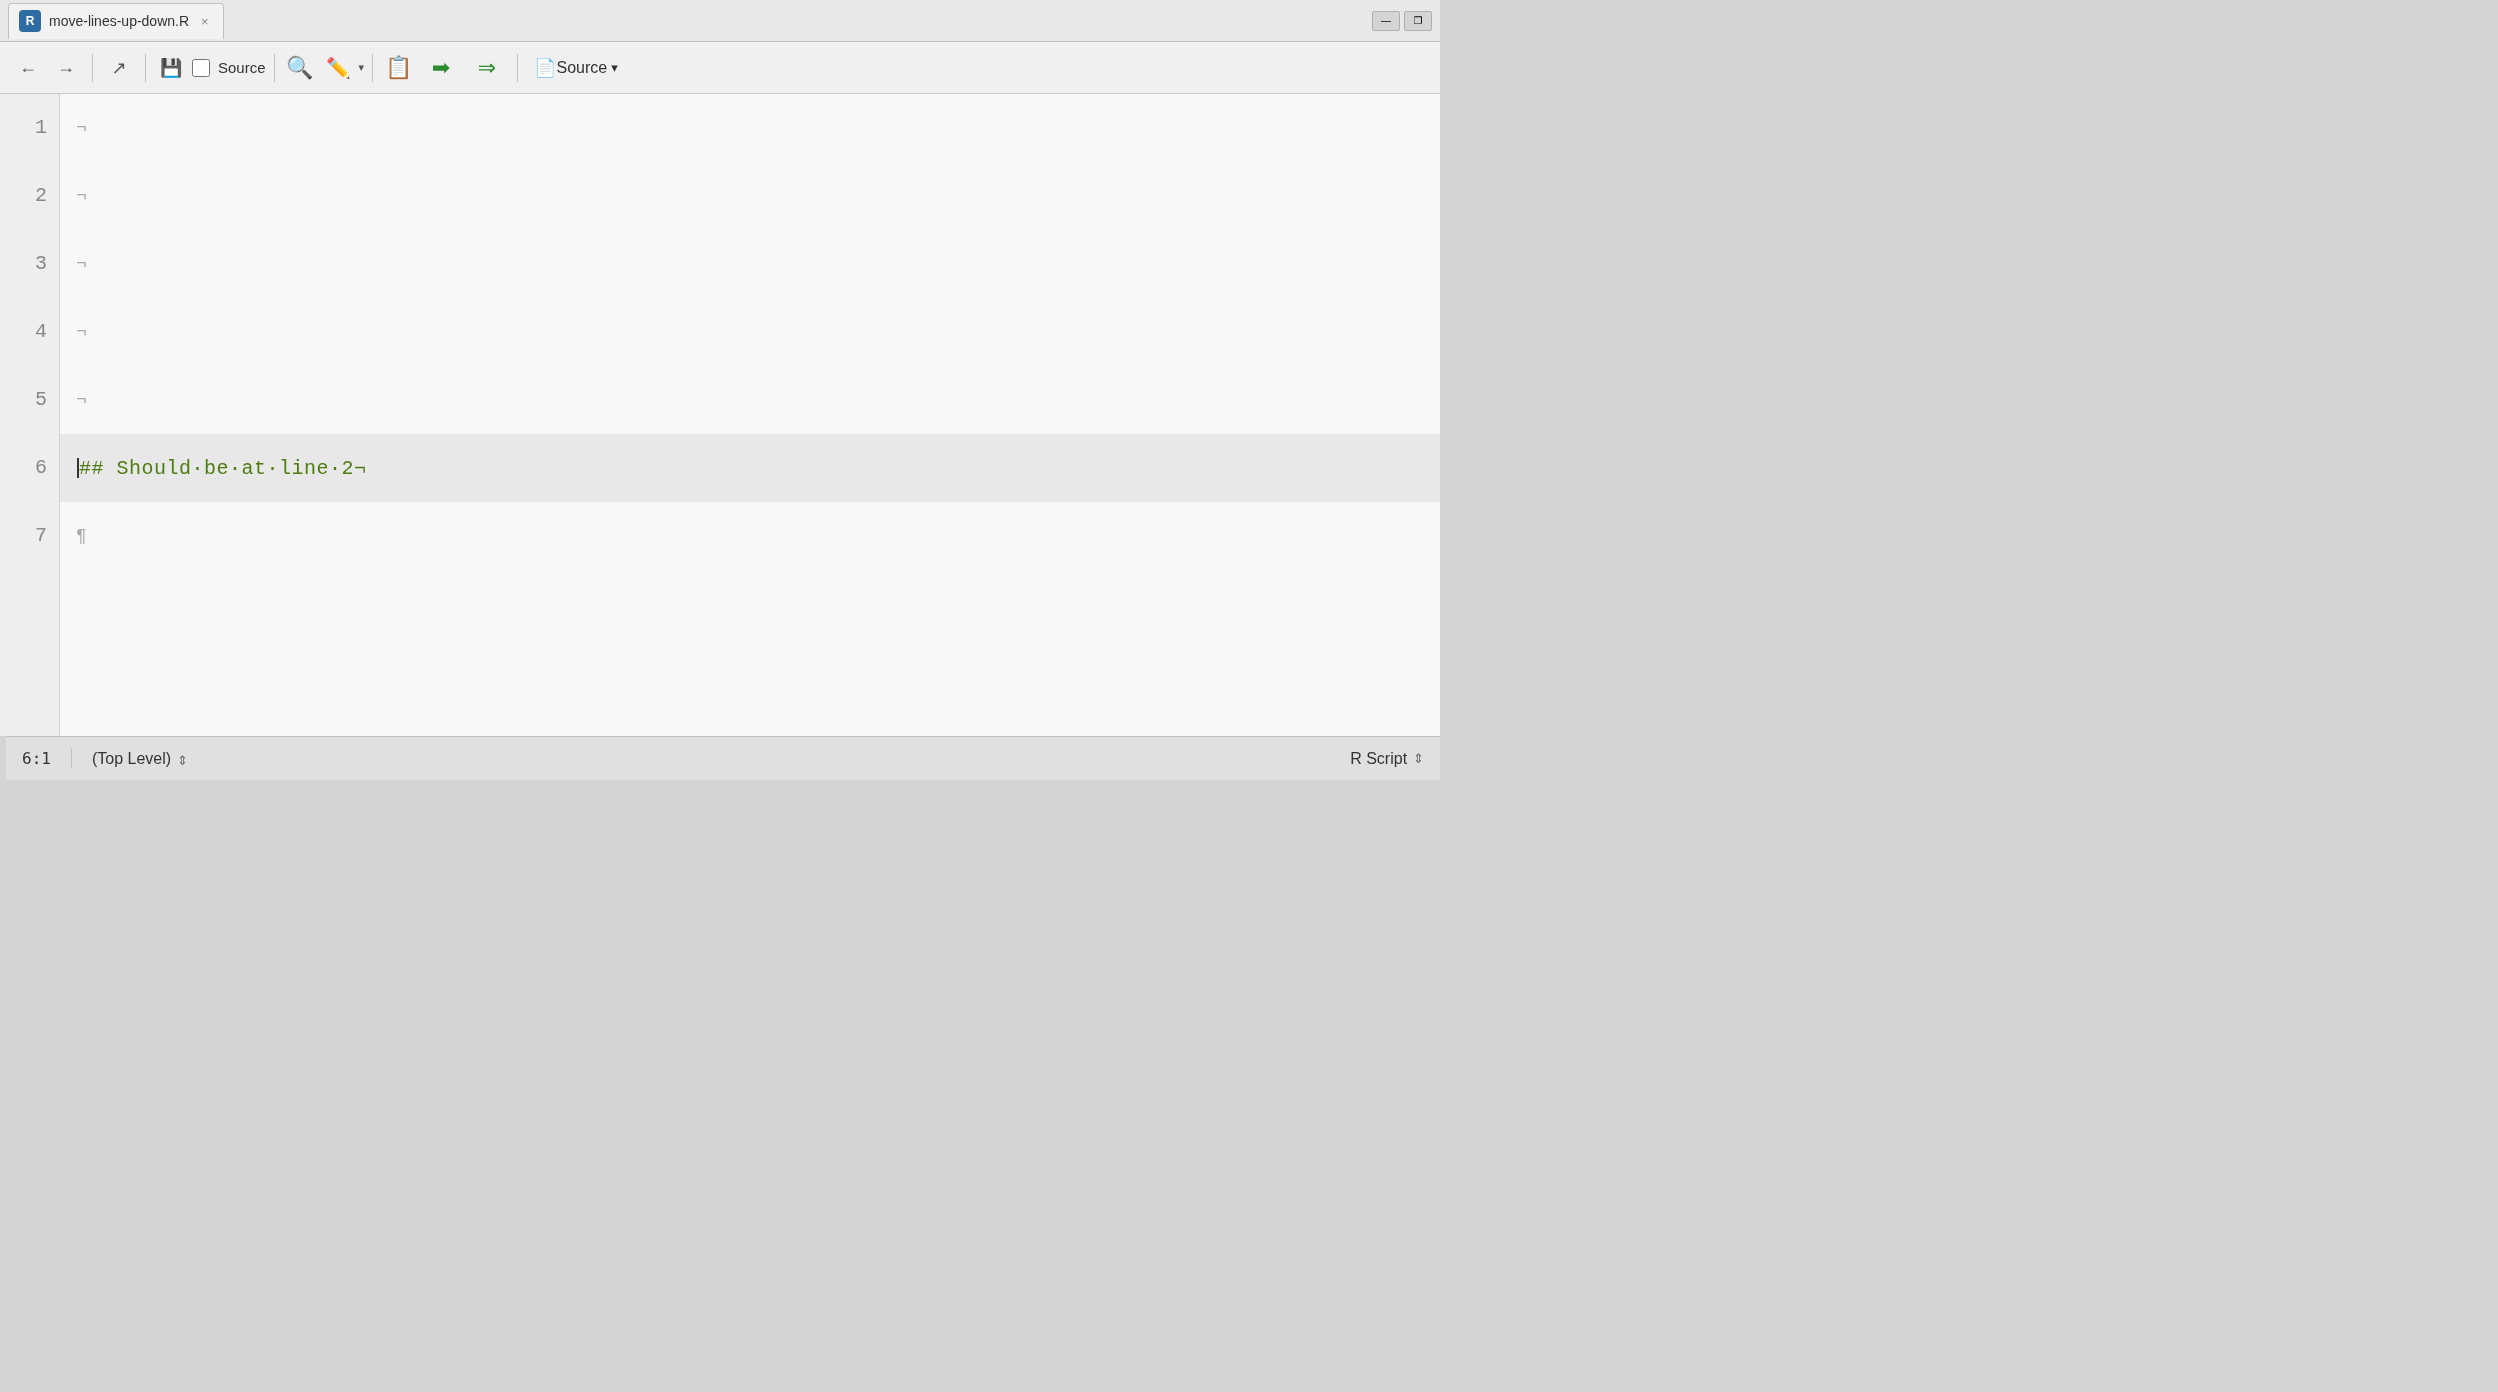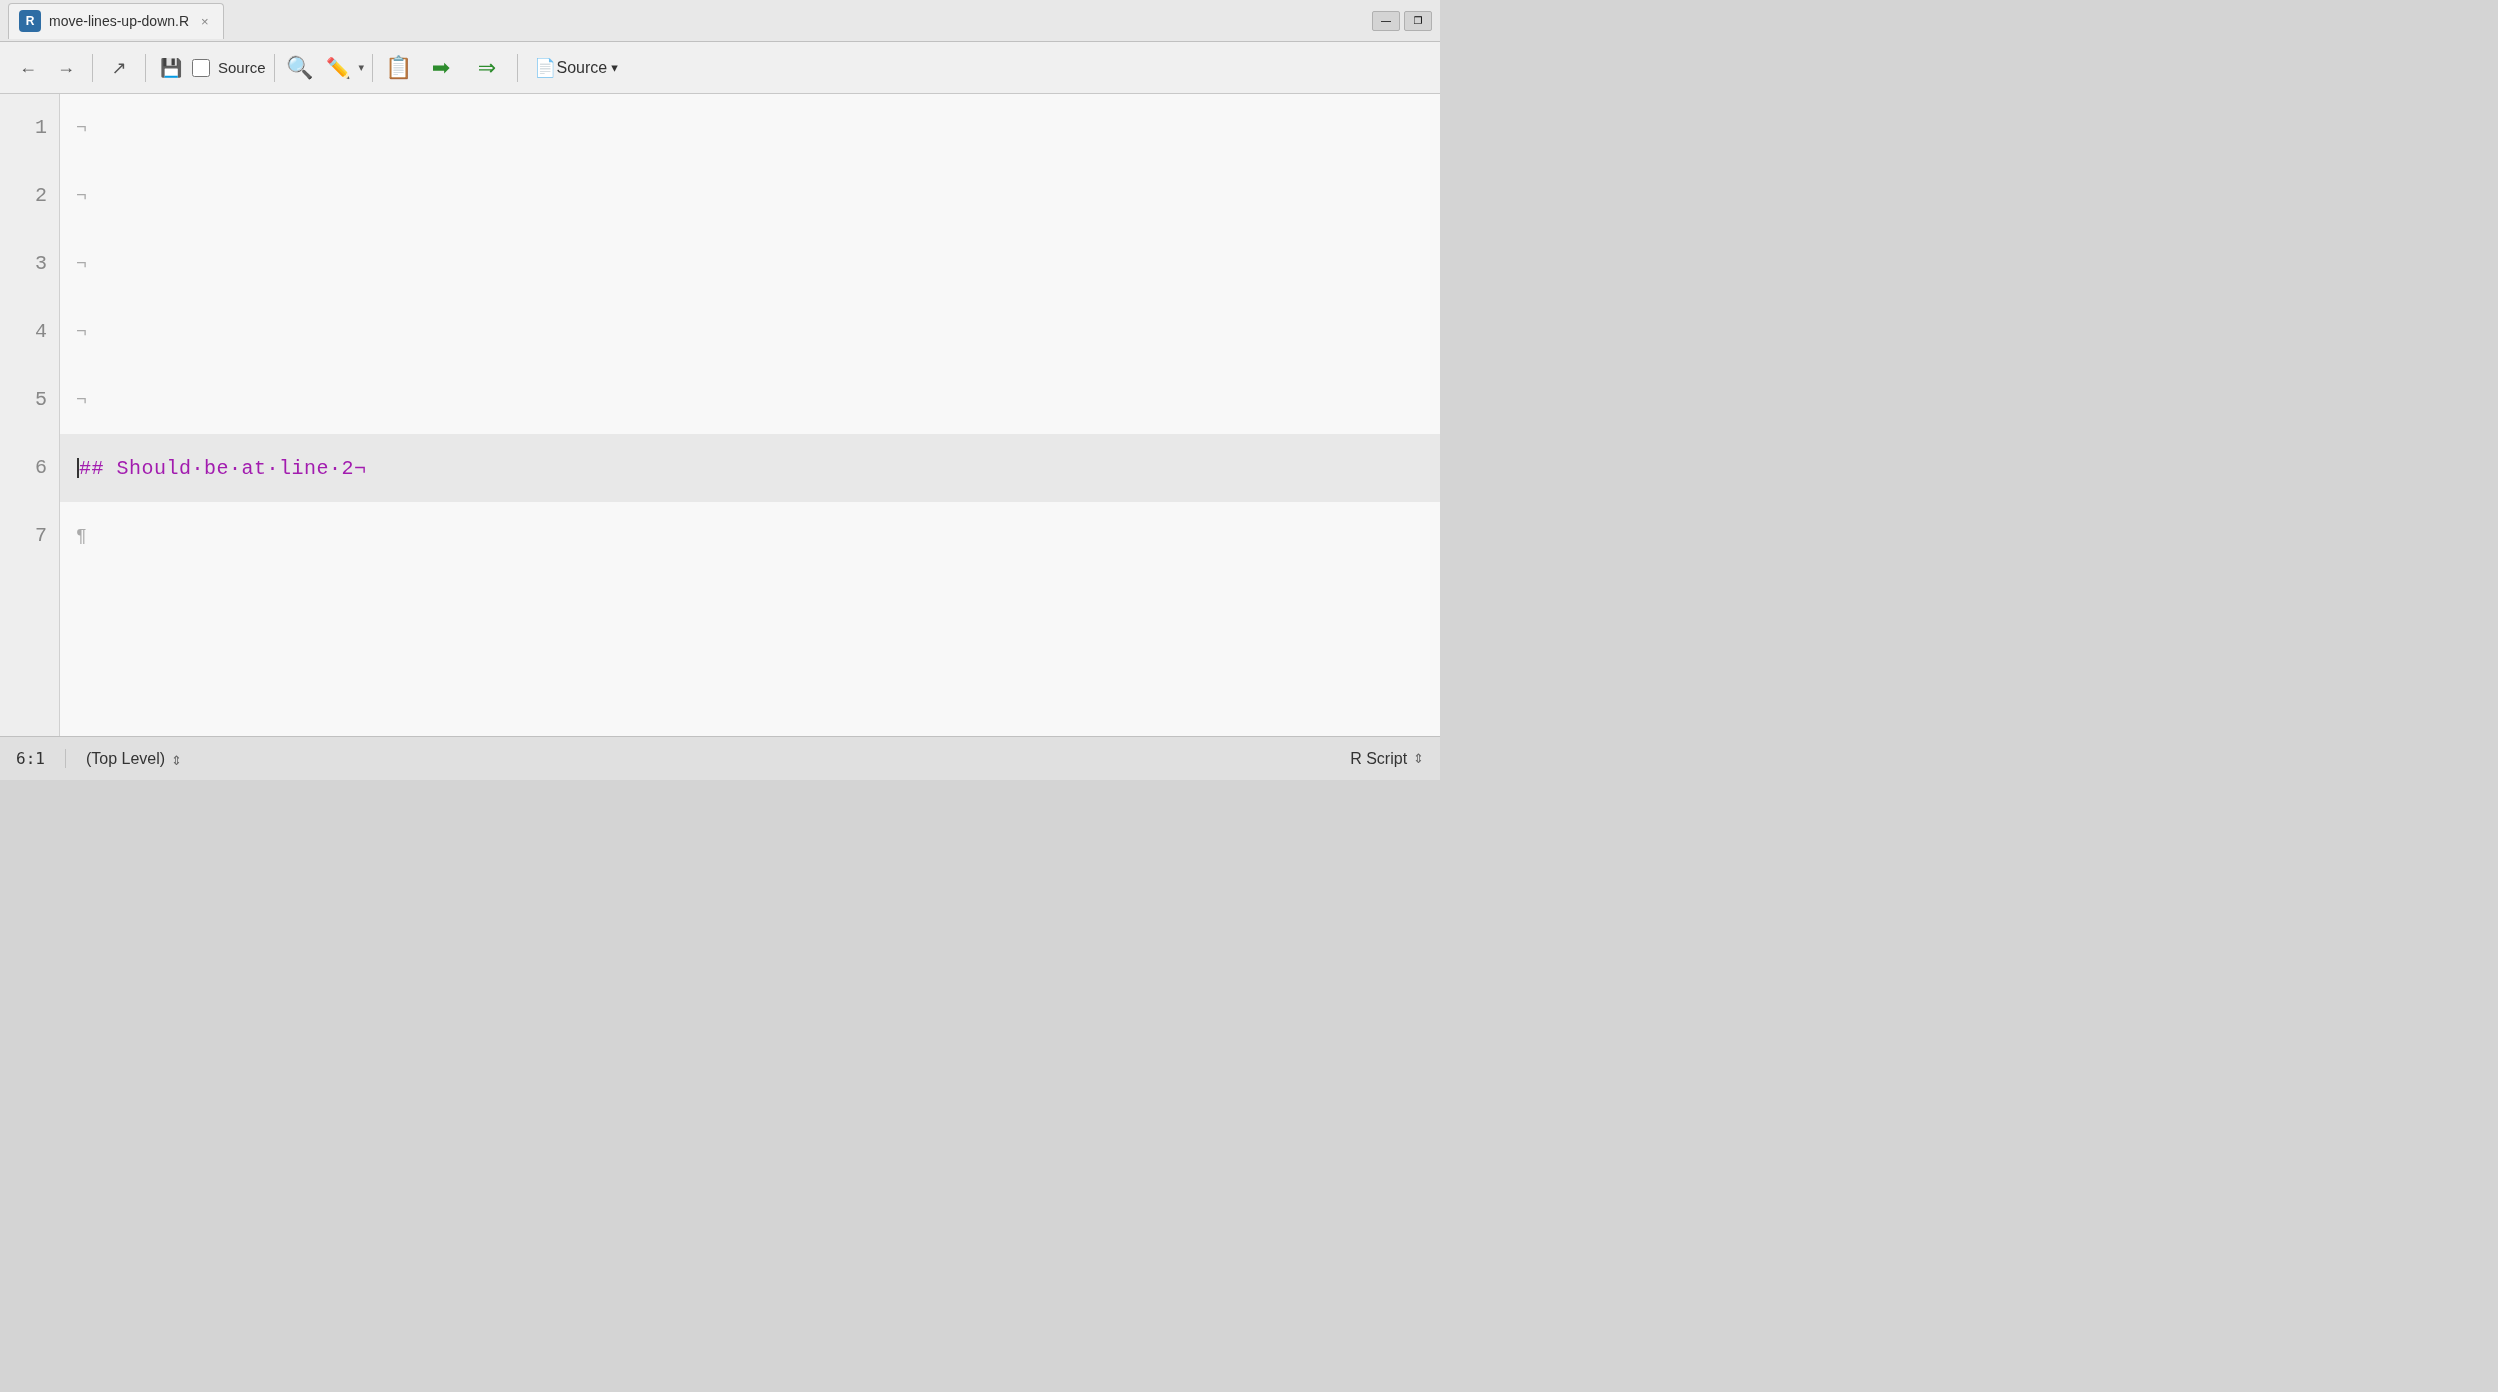--- a/index.html
+++ b/index.html
@@ -219,41 +219,42 @@
     }
     .code-line .pilcrow {
       color: #aaa;
       font-size: 18px;
     }
     .code-line .para-mark {
       color: #aaa;
       font-size: 18px;
     }
     .code-line .comment {
-      color: #a21caf;
+      color: #4d7c0f;
       letter-spacing: 0.5px;
     }
     .cursor-mark {
       display: inline-block;
       width: 2px;
       height: 20px;
       background: #333;
       margin-left: 1px;
       vertical-align: middle;
     }
 
     
     .status-bar {
       display: flex;
       align-items: center;
       background: #e0e0e0;
       border-top: 1px solid #c0c0c0;
       height: 44px;
       padding: 0 16px;
       gap: 0;
+      margin-left: 6px;
     }
     .status-position {
       font-size: 16px;
       color: #333;
       font-family: monospace;
       padding-right: 20px;
       border-right: 1px solid #c0c0c0;
     }
     .status-scope {
       display: flex;

